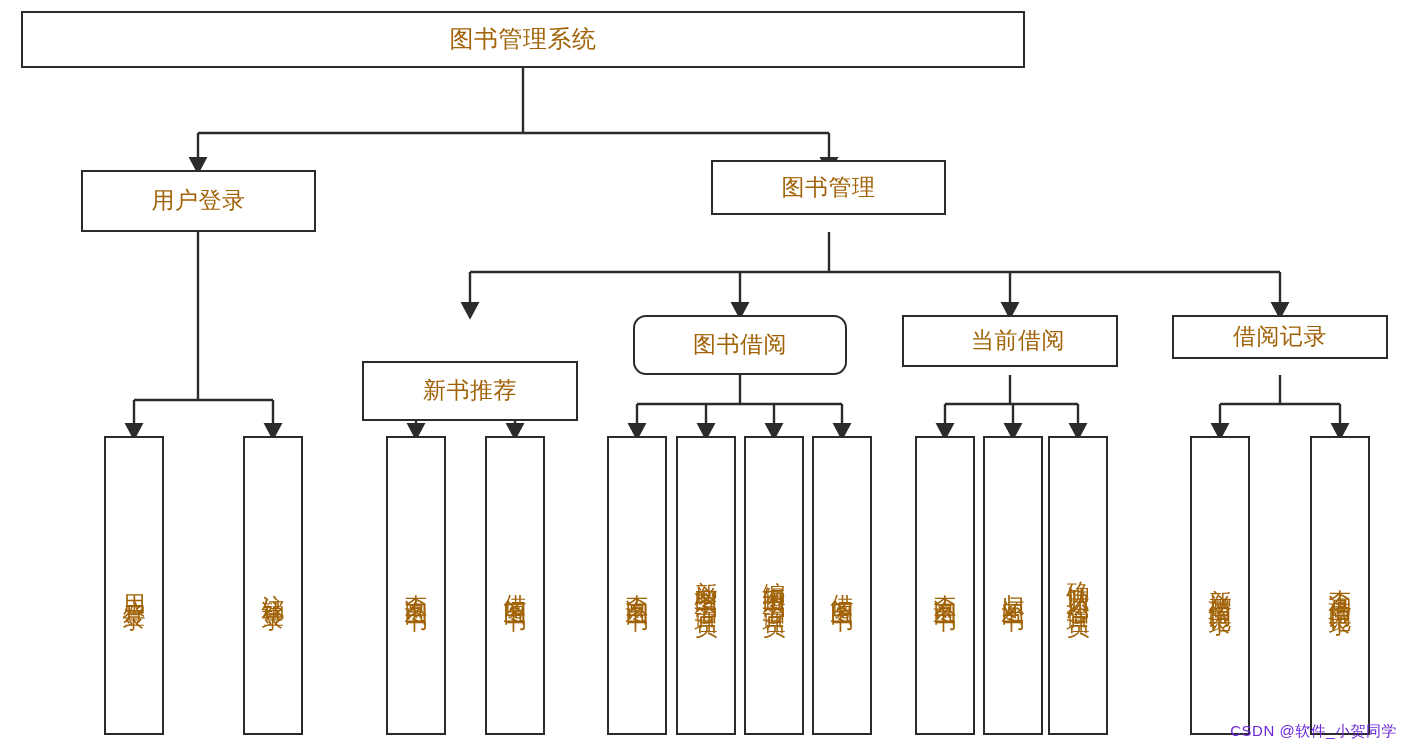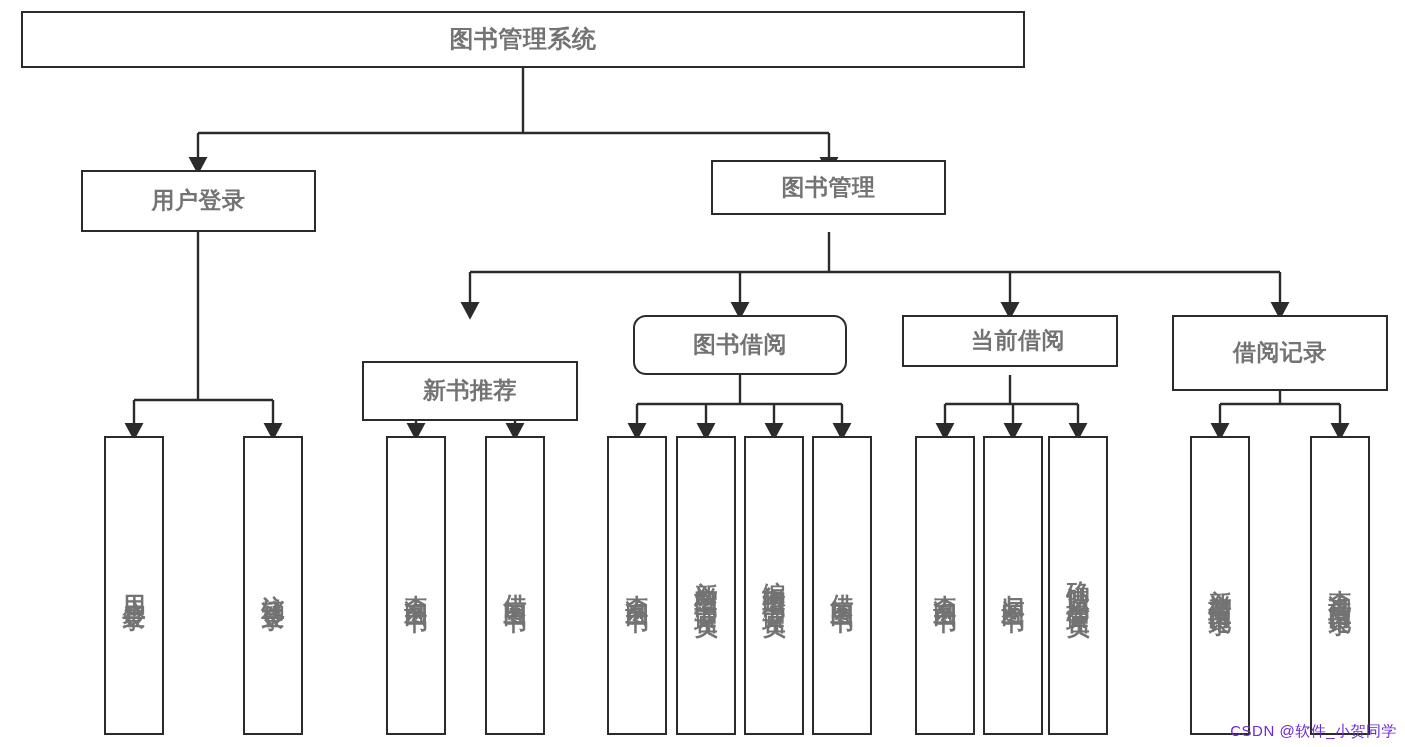--- a/index.html
+++ b/index.html
@@ -26,23 +26,22 @@
     height: 747px;
   }
   .node {
     position: absolute;
     box-sizing: border-box;
     background: #ffffff;
     border: 2px solid #2b2b2b;
     display: flex;
     align-items: center;
     justify-content: center;
-    color: #737373;
+    color: #a16207;
     z-index: 2;
-    font-weight: bold;
   }
   .node-label {
     display: block;
     text-align: center;
     line-height: 1.18;
     white-space: nowrap;
   }
   
   .node.horiz .node-label {
     font-size: 23px;
@@ -145,21 +144,21 @@
 
   <div class="node horiz" style="left:362px; top:315px; width:216px; height:60px;margin-top:46px;">
     <span class="node-label">新书推荐</span>
   </div>
   <div class="node horiz" style="left:633px; top:315px; width:214px; height:60px;border-radius:13px;">
     <span class="node-label">图书借阅</span>
   </div>
   <div class="node horiz" style="left:902px; top:315px; width:216px; height:52px;padding-left:16px;">
     <span class="node-label">当前借阅</span>
   </div>
-  <div class="node horiz" style="left:1172px; top:315px; width:216px; height:76px;">
+  <div class="node horiz" style="left:1172px; top:315px; width:216px; height:44px;">
     <span class="node-label">借阅记录</span>
   </div>
 
   <div class="node vert" style="left:104px; top:436px; width:60px; height:299px;">
     <span class="node-label">用户登录</span>
   </div>
   <div class="node vert" style="left:243px; top:436px; width:60px; height:299px;">
     <span class="node-label">注销登录</span>
   </div>
 

